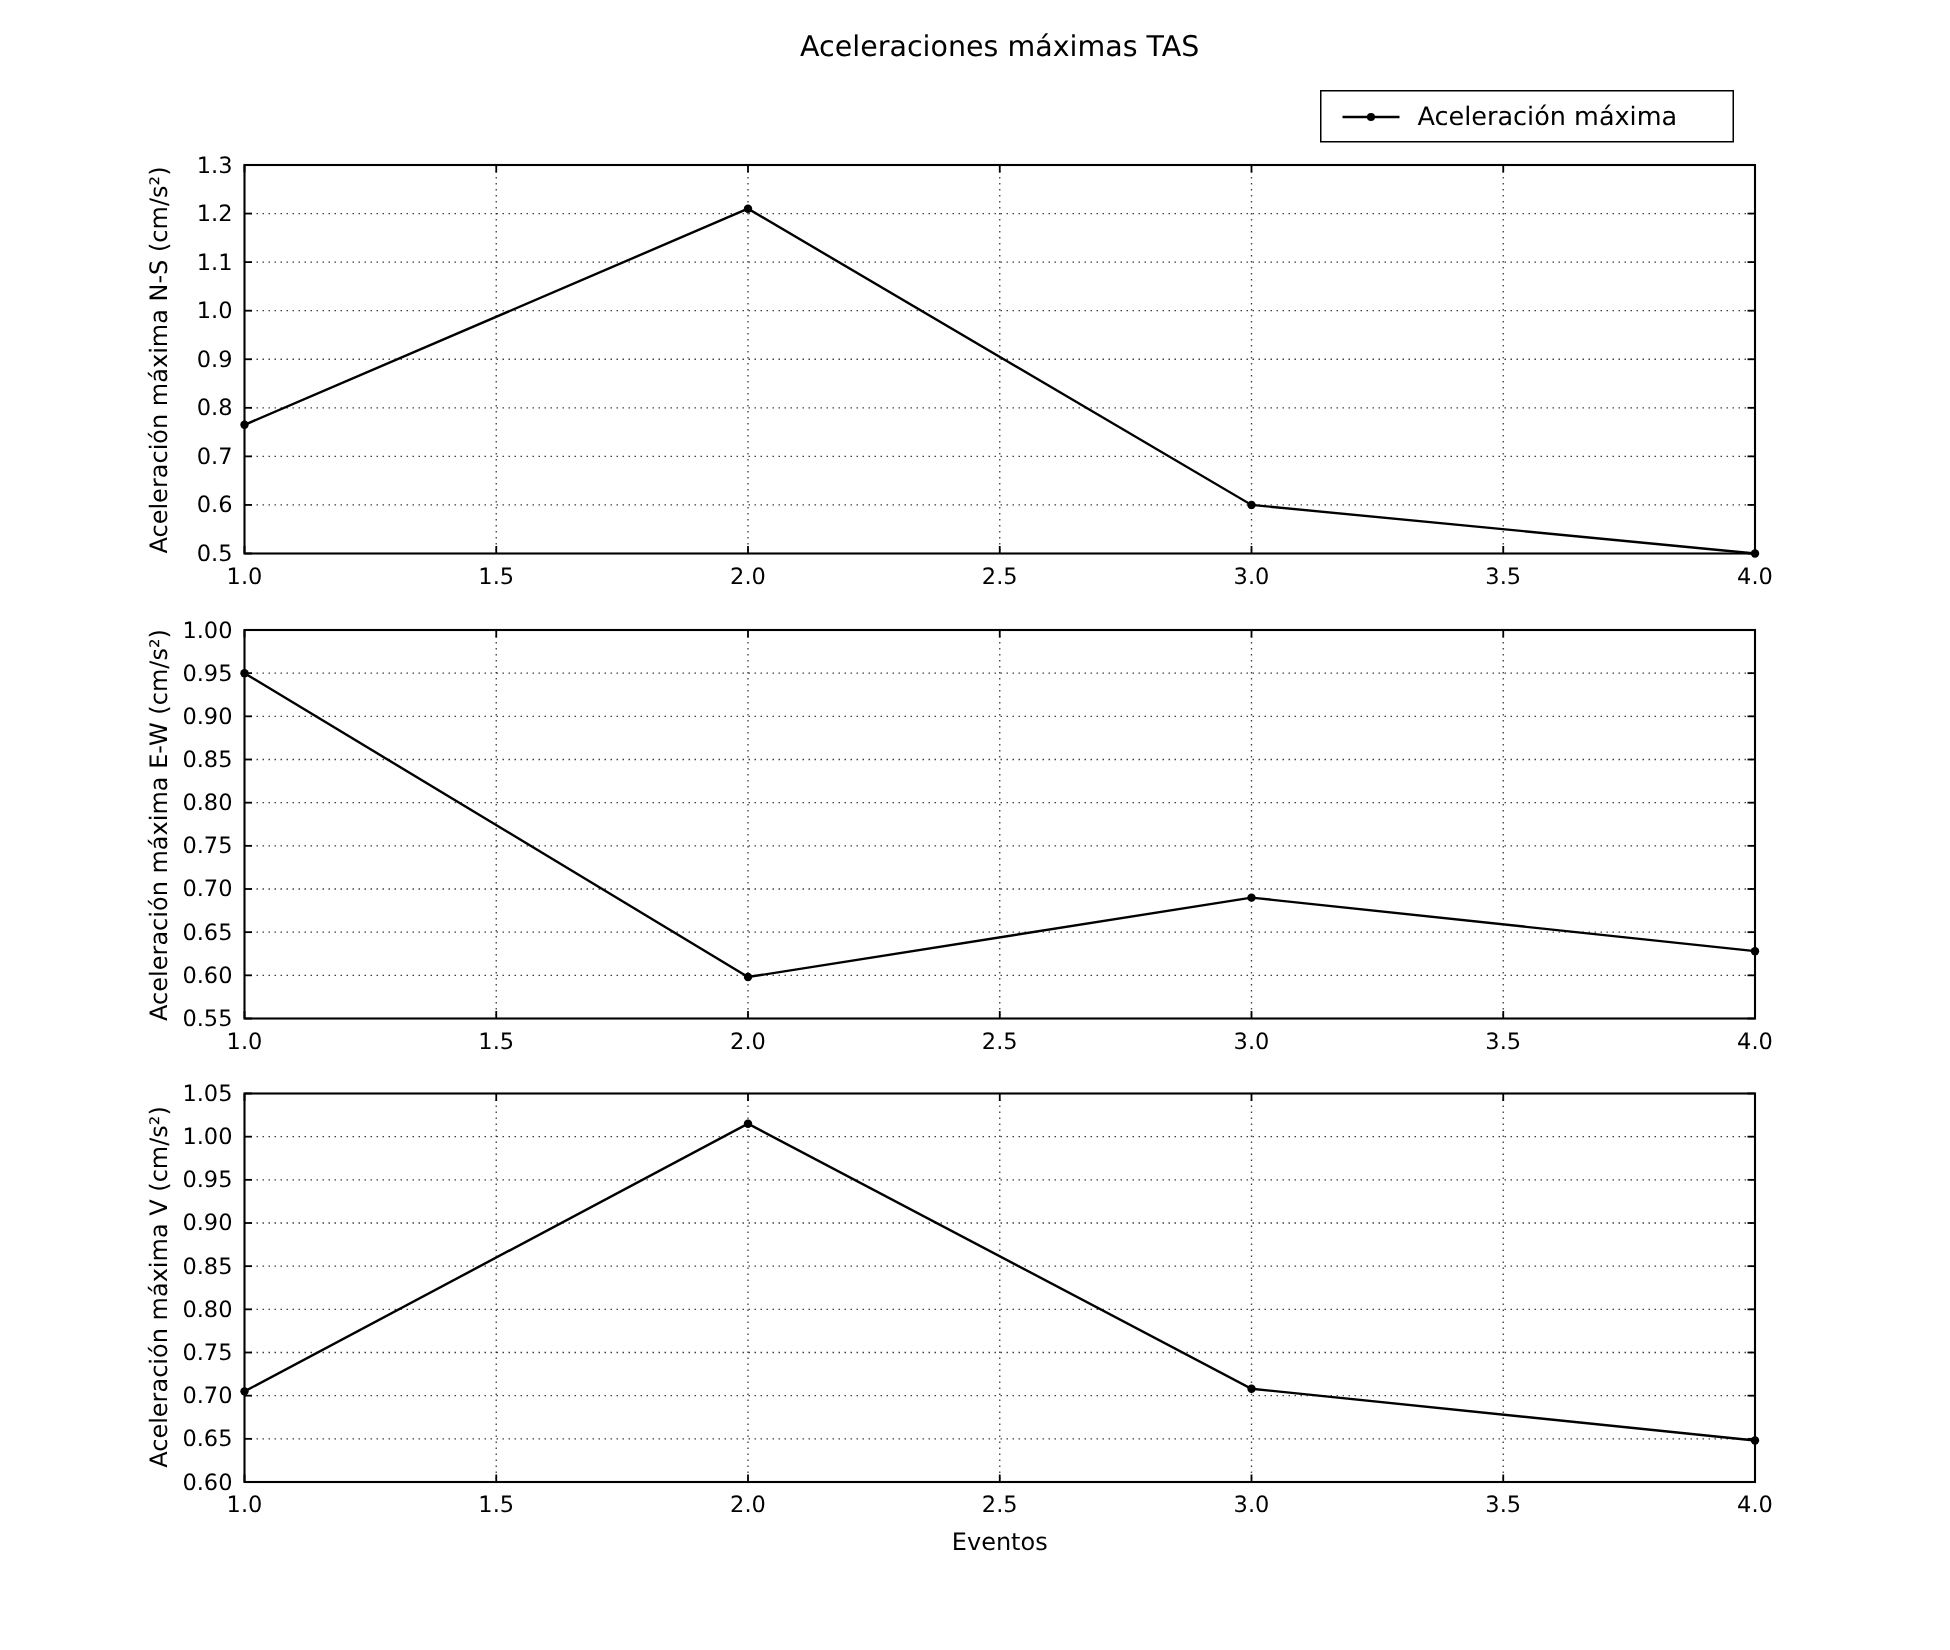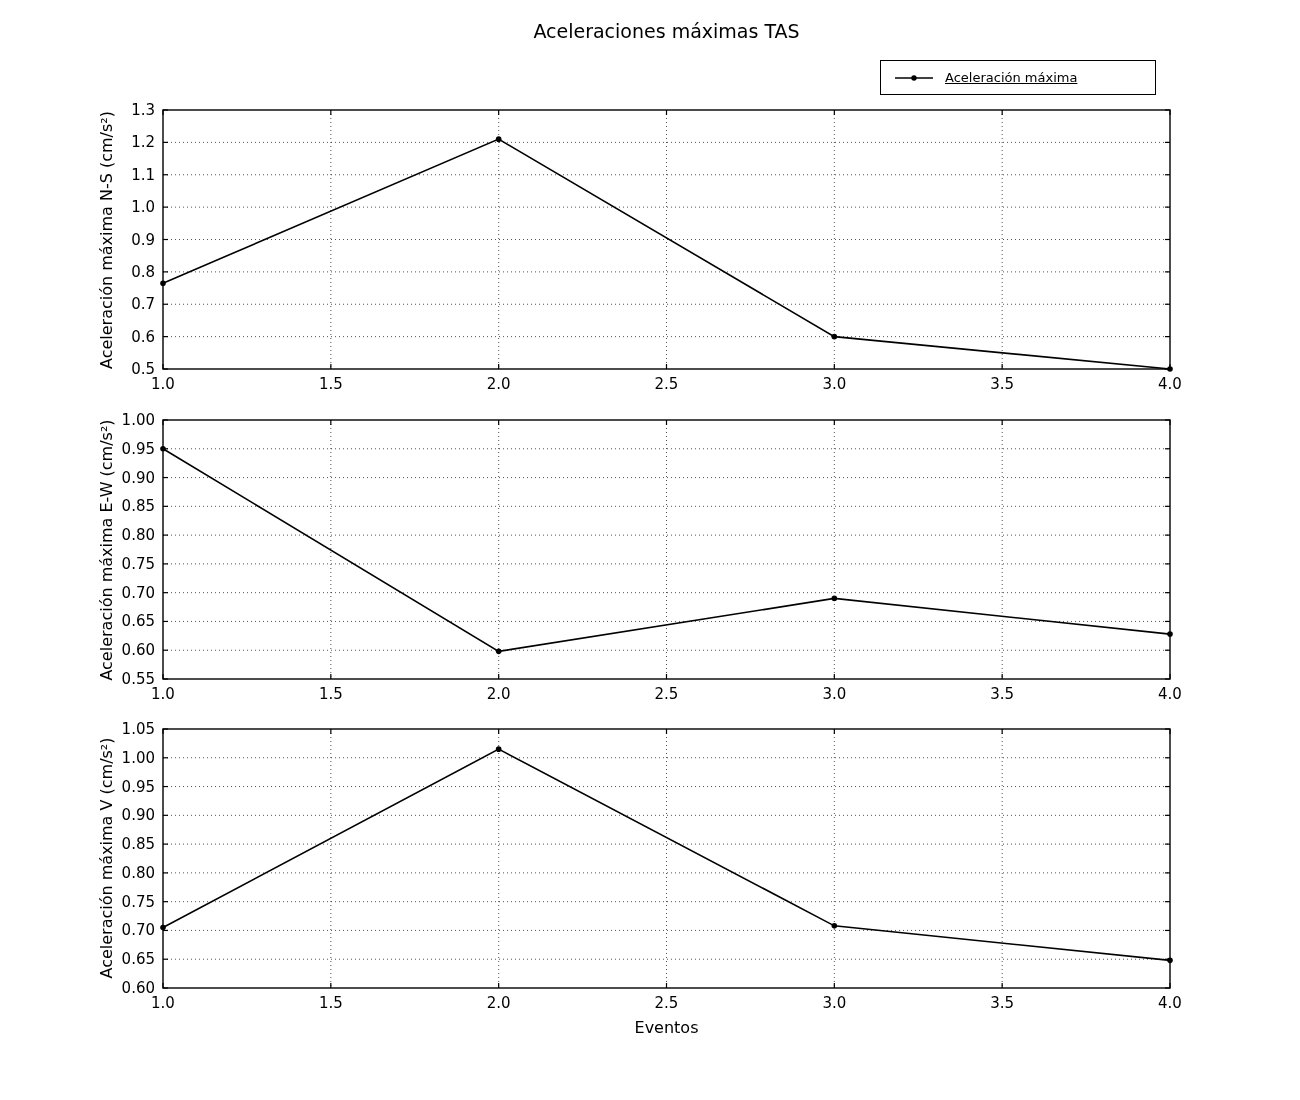--- a/index.html
+++ b/index.html
@@ -33,24 +33,23 @@
     width: 276px;
     height: 35px;
     border: 1.5px solid #000000;
     box-sizing: border-box;
     display: flex;
     align-items: center;
     padding-left: 13px;
     background: #ffffff;
   }
   .legend-label {
-    font-size: 13px;
+    font-size: 17px;
     margin-left: 11px;
     white-space: nowrap;
-    text-decoration: underline;
   }
   .ylabel {
     position: absolute;
     font-size: 16px;
     white-space: nowrap;
     transform: translate(-50%, -50%) rotate(-90deg);
   }
   .xlabel {
     position: absolute;
     left: 0;

